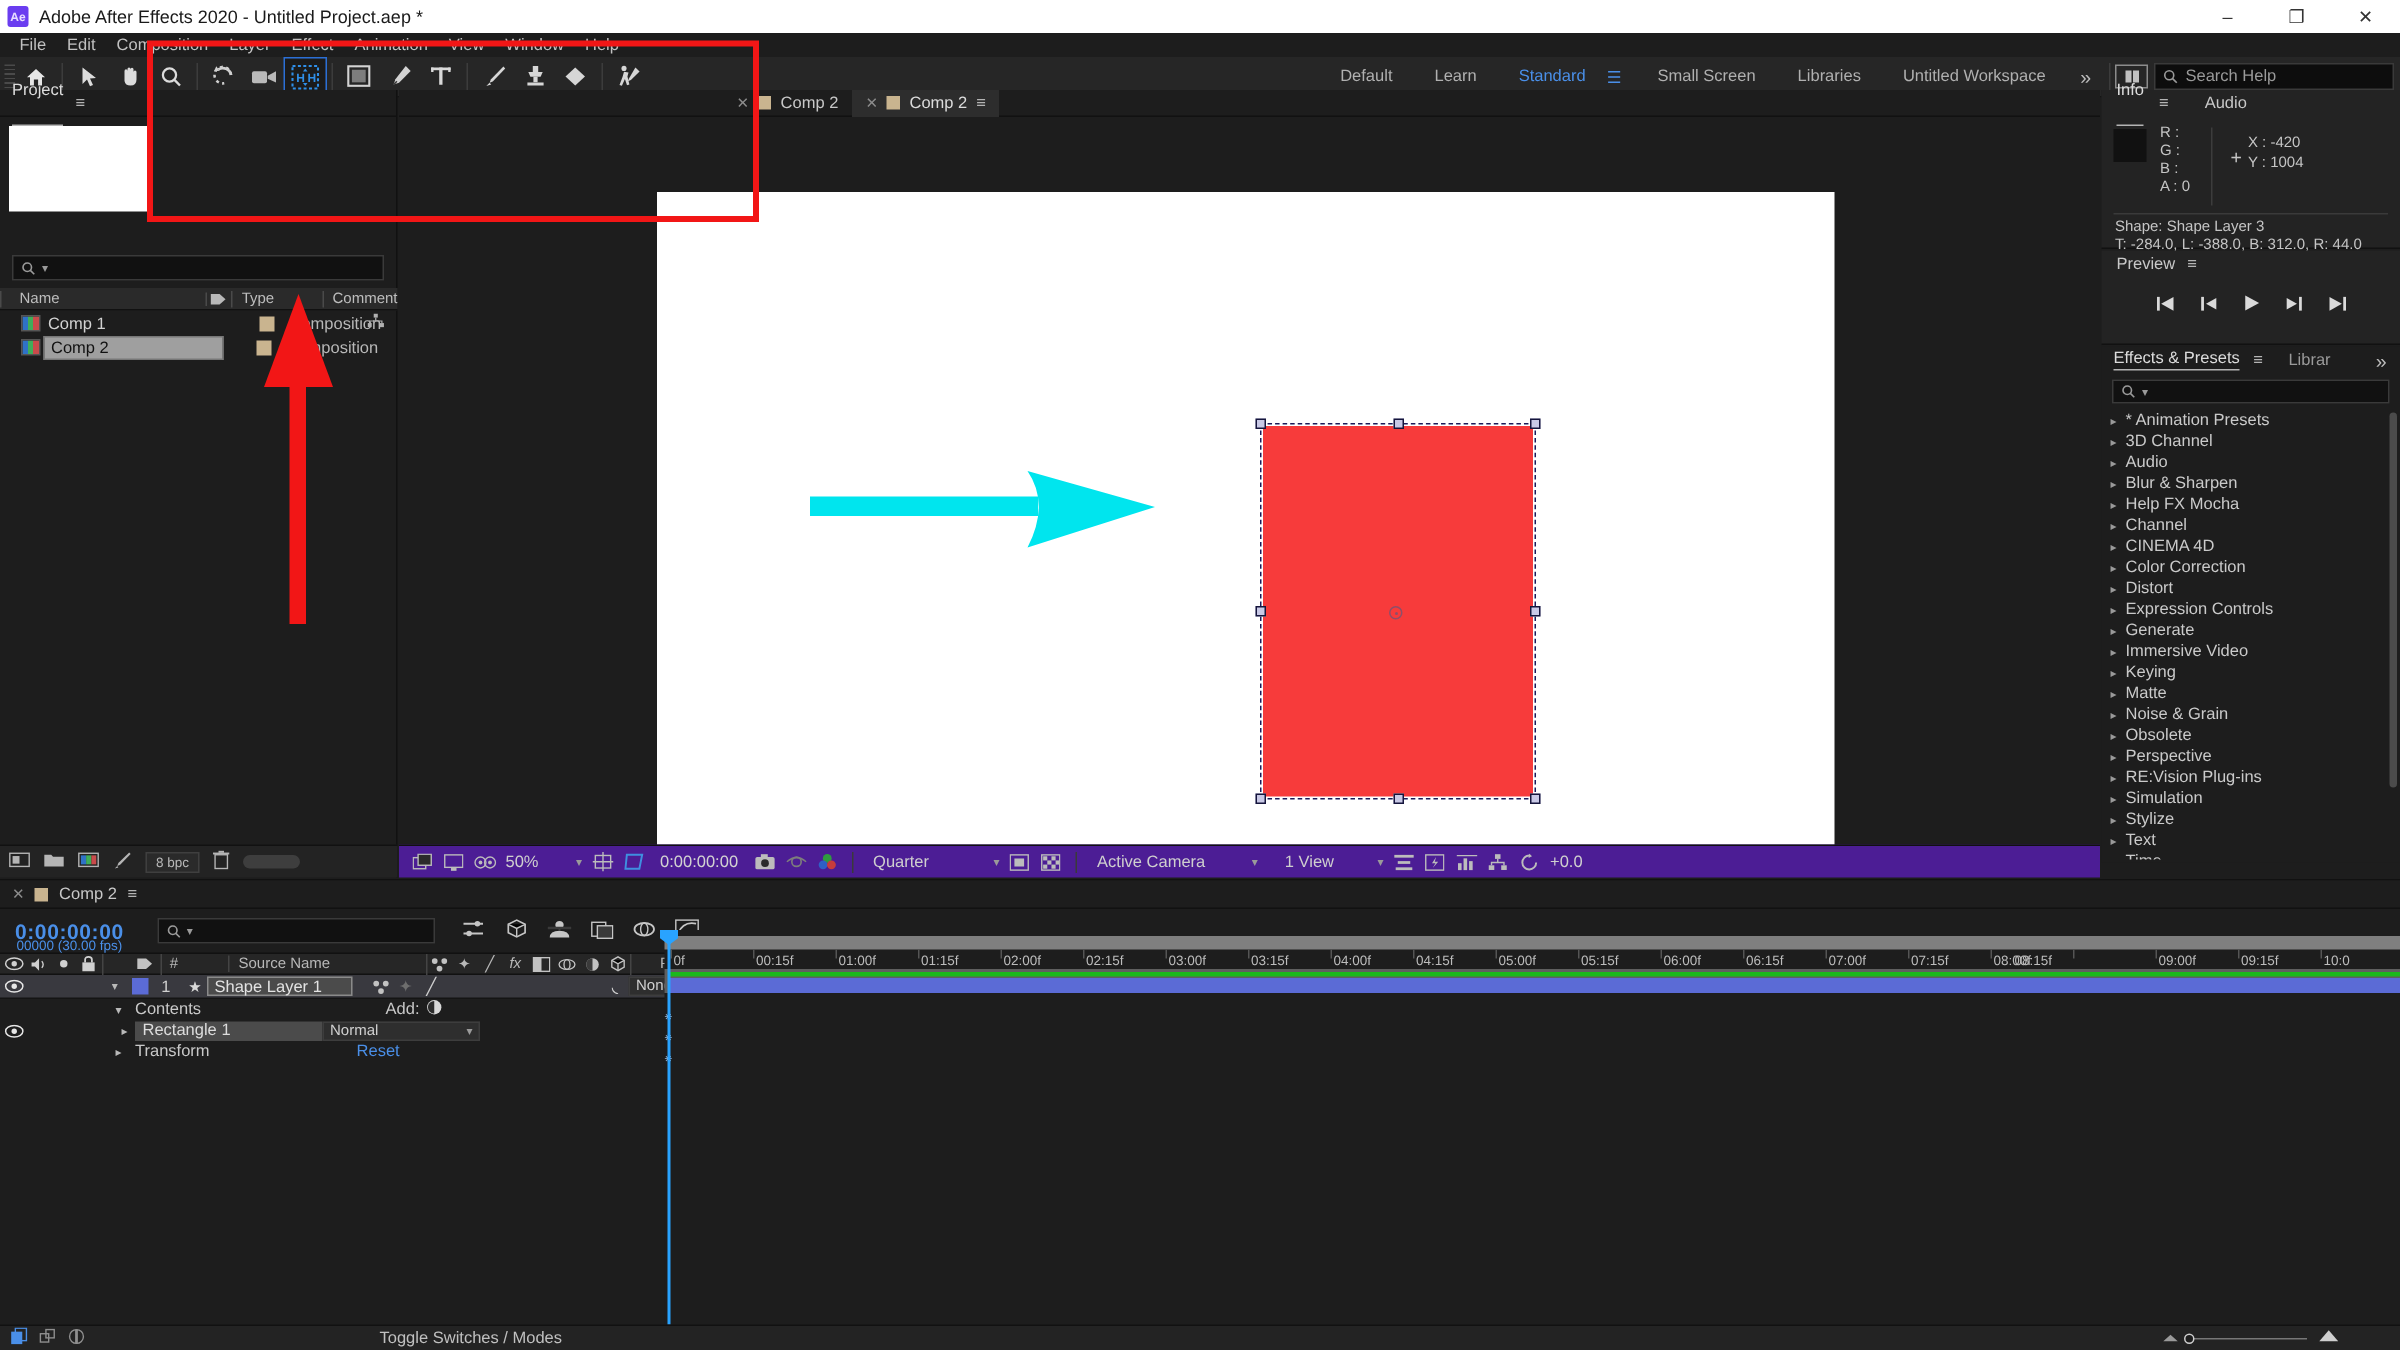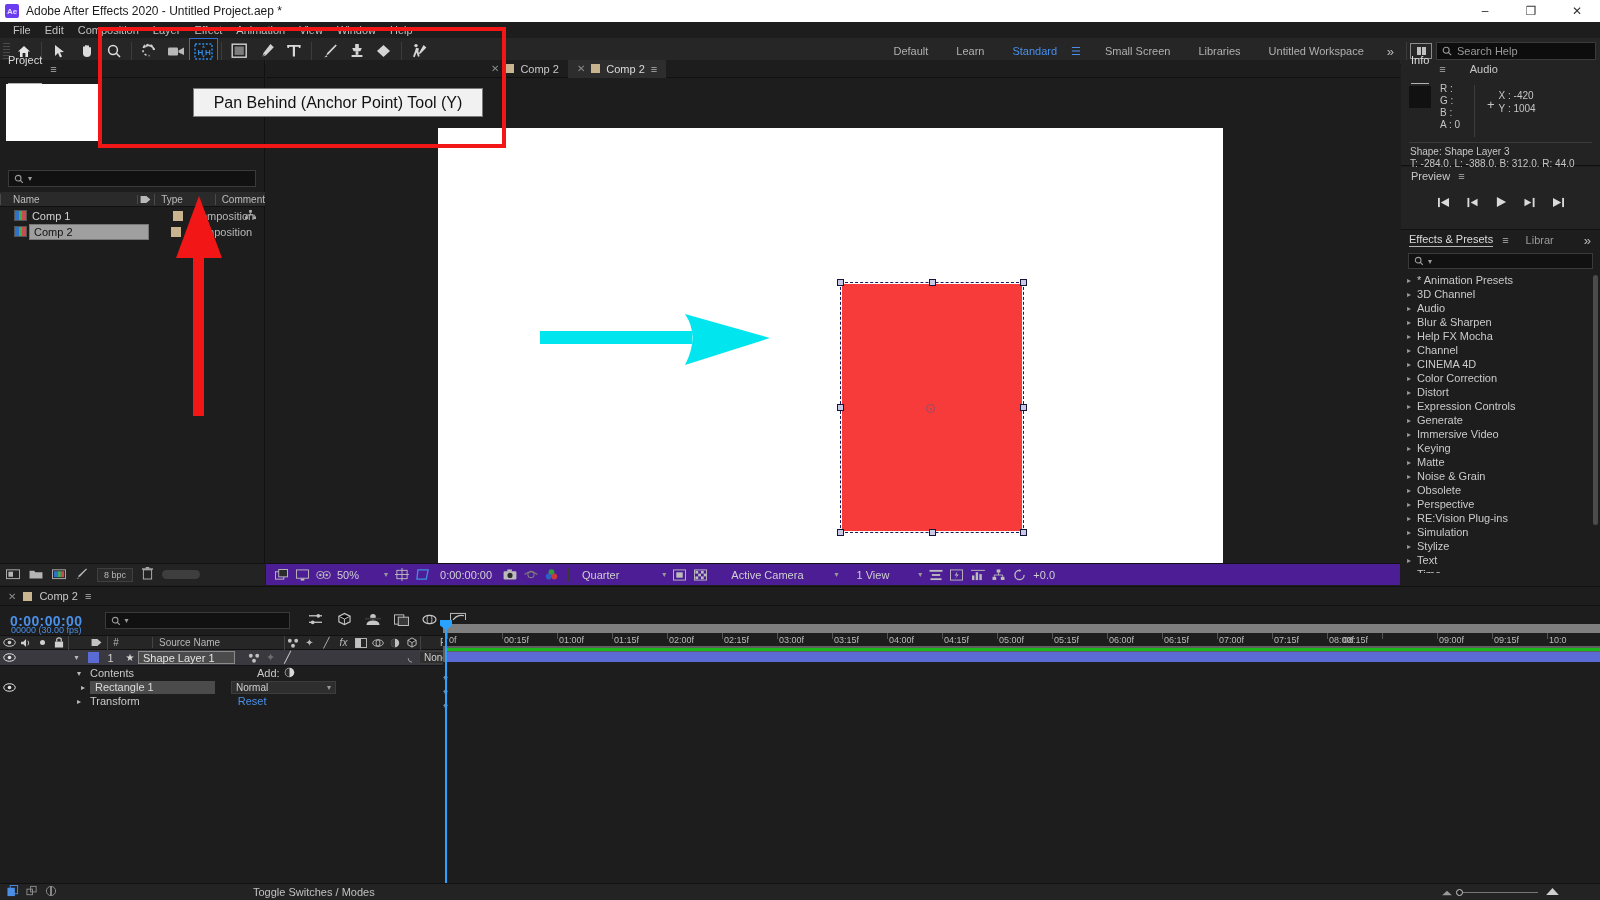--- a/index.html
+++ b/index.html
@@ -951,21 +951,21 @@
     <div class="tl-sub">
       <span class="ch" style="width:18px;">
         <svg width="13" height="9" viewBox="0 0 14 10">
             <ellipse cx="7" cy="5" rx="6.4" ry="4.2" fill="none" stroke="#e6e6e6" stroke-width="1.1"></ellipse>
             <circle cx="7" cy="5" r="2" fill="#e6e6e6"></circle>
           </svg>
       </span>
       <span style="width:58px;"></span>
       <span style="width:14px;color:#b9b9b9;font-size:8px;text-align:center;">▸</span>
       <span style="background:#4b4b4b;padding:0 5px;height:13px;line-height:13px;width:125px;color:#dcdcdc;">Rectangle 1</span>
-      <span class="dropdown" style="width:105px;margin-left:16px;">
+      <span class="dropdown" style="width:105px;margin-left:0;">
         <span>Normal</span>
         <span style="font-size:8px;color:#9a9a9a;">▾</span>
       </span>
     </div>
 
     <div class="tl-sub">
       <span style="width:72px;"></span>
       <span style="width:14px;color:#b9b9b9;font-size:8px;text-align:center;">▸</span>
       <span style="padding-left:4px;color:#c8c8c8;">Transform</span>
       <span style="margin-left:98px;color:#4a8fe8;">Reset</span>
@@ -1066,21 +1066,20 @@
         <span>
           <svg width="15" height="9" viewBox="0 0 16 10">
               <path d="M1 9 L8 1 L15 9 Z" fill="#cfcfcf"></path>
             </svg>
         </span>
       </span>
     </div>
   </div>
 
   <div class="anno-rect"></div>
-  <div class="tooltip">Pan Behind (Anchor Point) Tool (Y)</div>
 
   <svg class="red-arrow" viewBox="0 0 46 220">
     <rect x="17" y="42" width="11" height="178" fill="#f21616"></rect>
     <path d="M23 0 L46 62 L0 62 Z" fill="#f21616"></path>
   </svg>
 
   <svg class="cyan-arrow" viewBox="0 0 230 55">
     <rect x="0" y="19" width="152" height="13" fill="#00e5ee"></rect>
     <path d="M230 26 L145 2 Q160 24 145 53 Z" fill="#00e5ee"></path>
   </svg>

